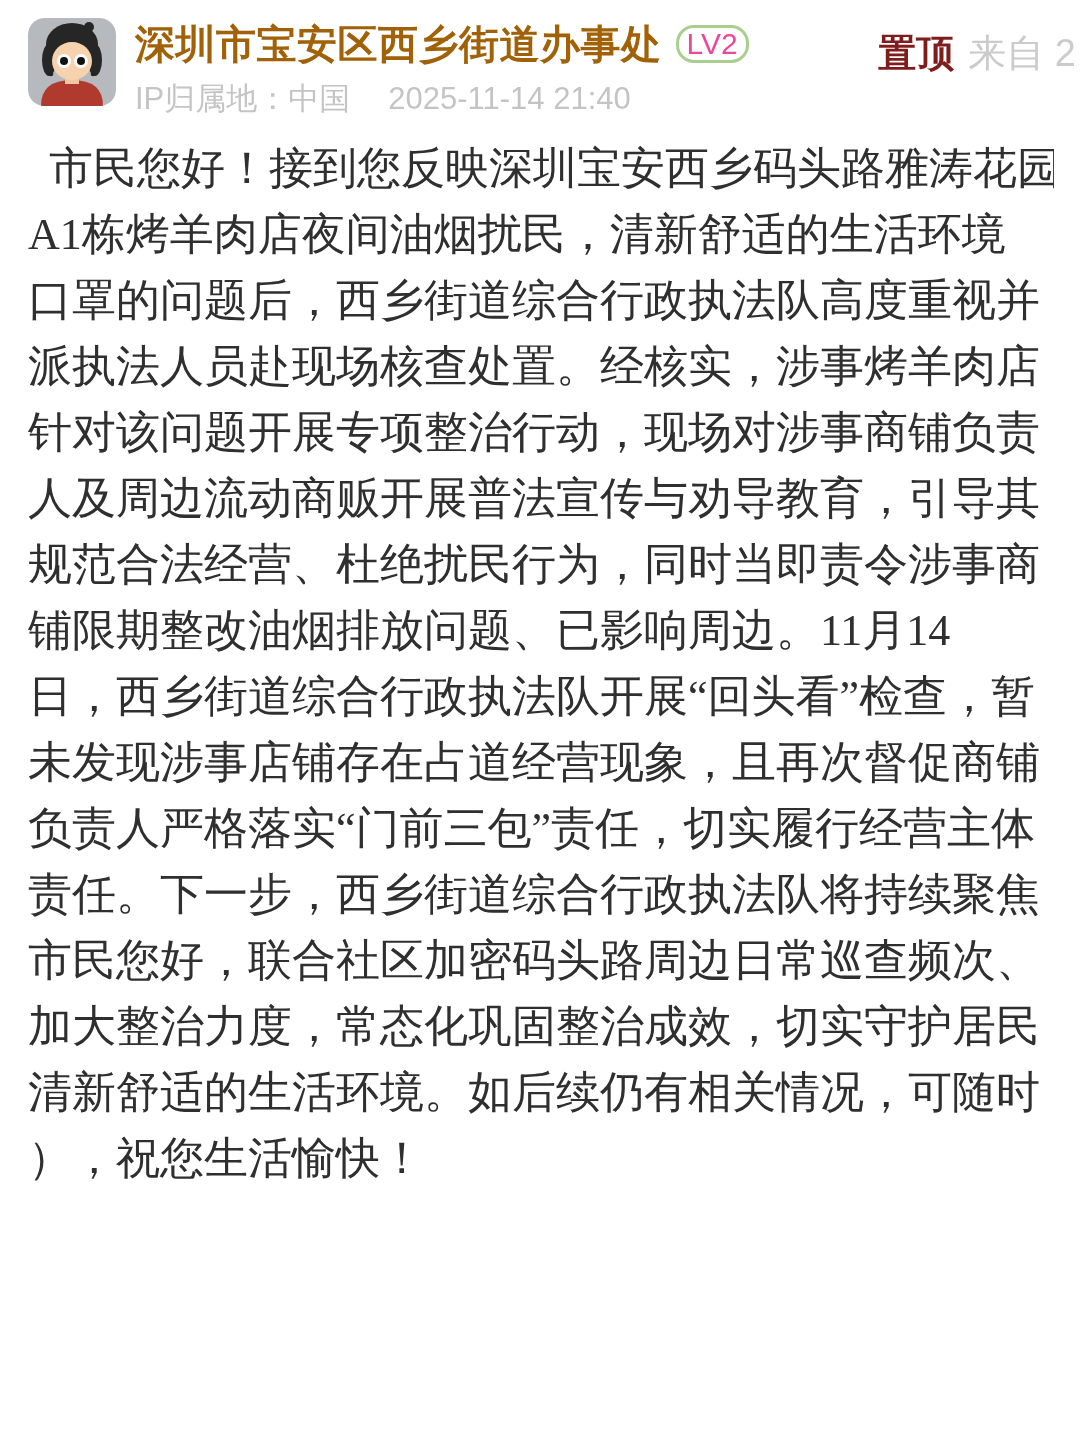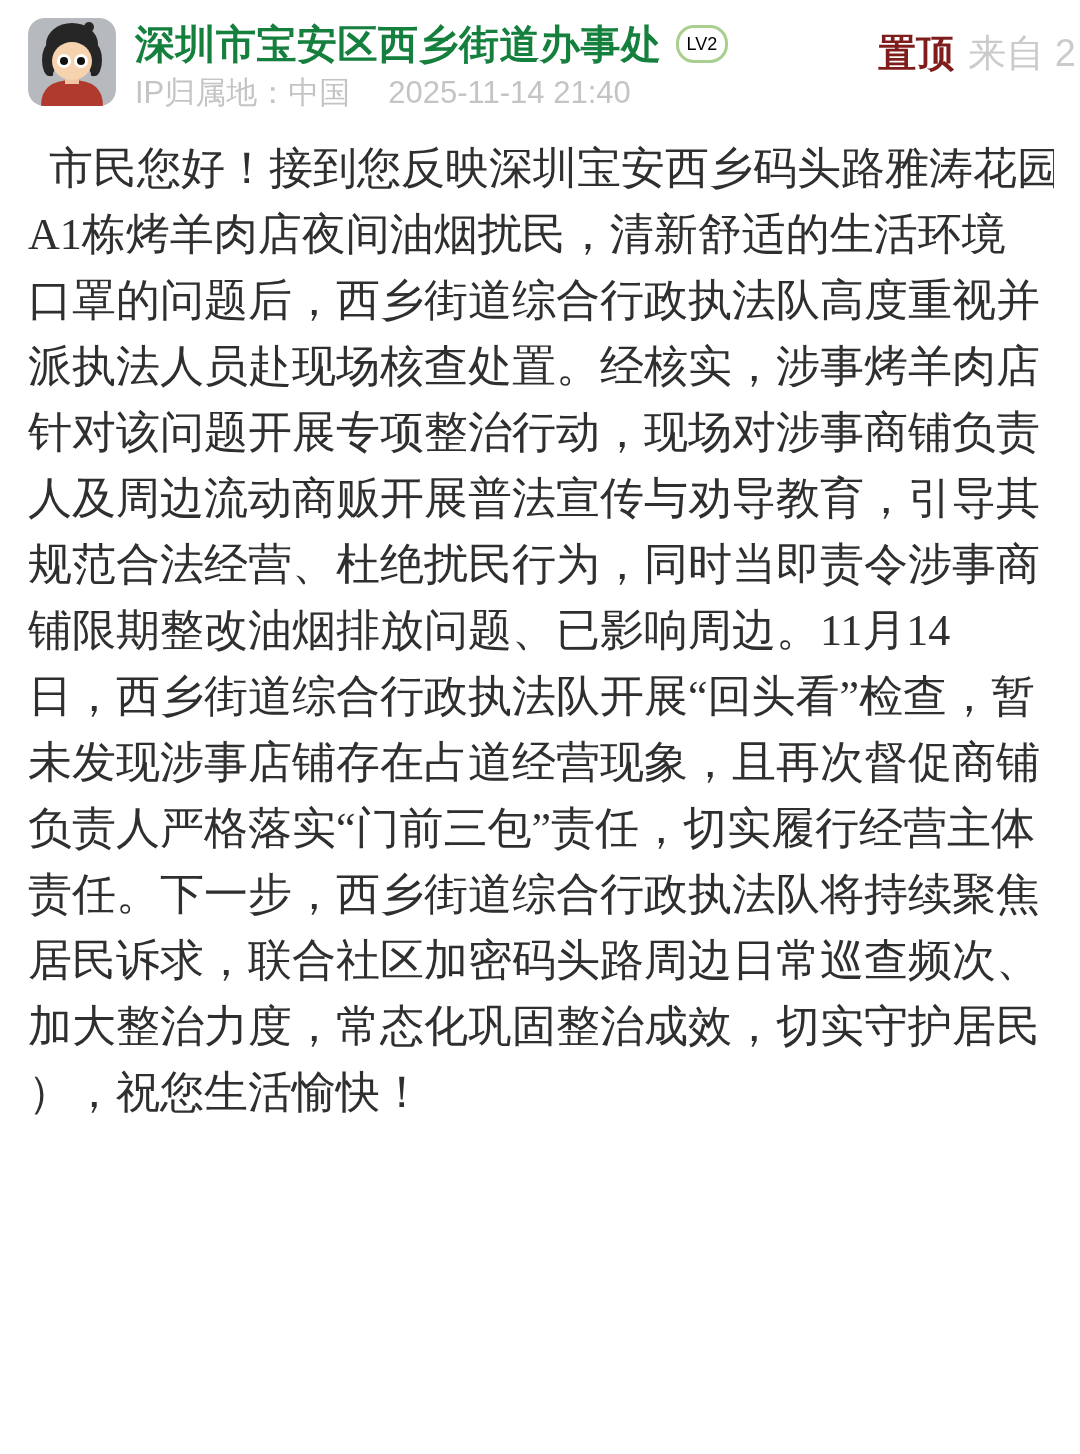--- a/index.html
+++ b/index.html
@@ -40,37 +40,37 @@
     flex-direction: column;
   }
   .name-row {
     display: flex;
     align-items: center;
     height: 52px;
   }
   .username {
     font-size: 40px;
     font-weight: 700;
-    color: #15803d;
+    color: #a16207;
     letter-spacing: 0.5px;
     white-space: nowrap;
   }
   .level-badge {
     margin-left: 14px;
     border: 3px solid #a8cf8e;
-    color: #000000;
+    color: #ec4899;
     border-radius: 18px;
-    font-size: 18px;
+    font-size: 30px;
     line-height: 30px;
     padding: 1px 8px;
     font-weight: 400;
     white-space: nowrap;
   }
   .meta-row {
-    margin-top: 2px;
+    margin-top: 8px;
     font-size: 31px;
     color: #c4c4c4;
     white-space: nowrap;
   }
   .meta-row .ip { margin-right: 38px; }
   .header-right {
     position: absolute;
     right: 0;
     top: 10px;
     white-space: nowrap;
@@ -151,18 +151,19 @@
     <div class="line">口罩的问题后，西乡街道综合行政执法队高度重视并</div>
     <div class="line">派执法人员赴现场核查处置。经核实，涉事烤羊肉店</div>
     <div class="line">针对该问题开展专项整治行动，现场对涉事商铺负责</div>
     <div class="line">人及周边流动商贩开展普法宣传与劝导教育，引导其</div>
     <div class="line">规范合法经营、杜绝扰民行为，同时当即责令涉事商</div>
     <div class="line">铺限期整改油烟排放问题、已影响周边。11月14</div>
     <div class="line">日，西乡街道综合行政执法队开展“回头看”检查，暂</div>
     <div class="line">未发现涉事店铺存在占道经营现象，且再次督促商铺</div>
     <div class="line">负责人严格落实“门前三包”责任，切实履行经营主体</div>
     <div class="line">责任。下一步，西乡街道综合行政执法队将持续聚焦</div>
-    <div class="line">居民诉求，联合社区加密码头路周边日常巡查频次、</div>
+    <div class="line">市民您好，联合社区加密码头路周边日常巡查频次、</div>
     <div class="line">加大整治力度，常态化巩固整治成效，切实守护居民</div>
+    <div class="line">清新舒适的生活环境。如后续仍有相关情况，可随时</div>
     <div class="line">），祝您生活愉快！</div>
   </div>
 
 </div>
 
 </body></html>

